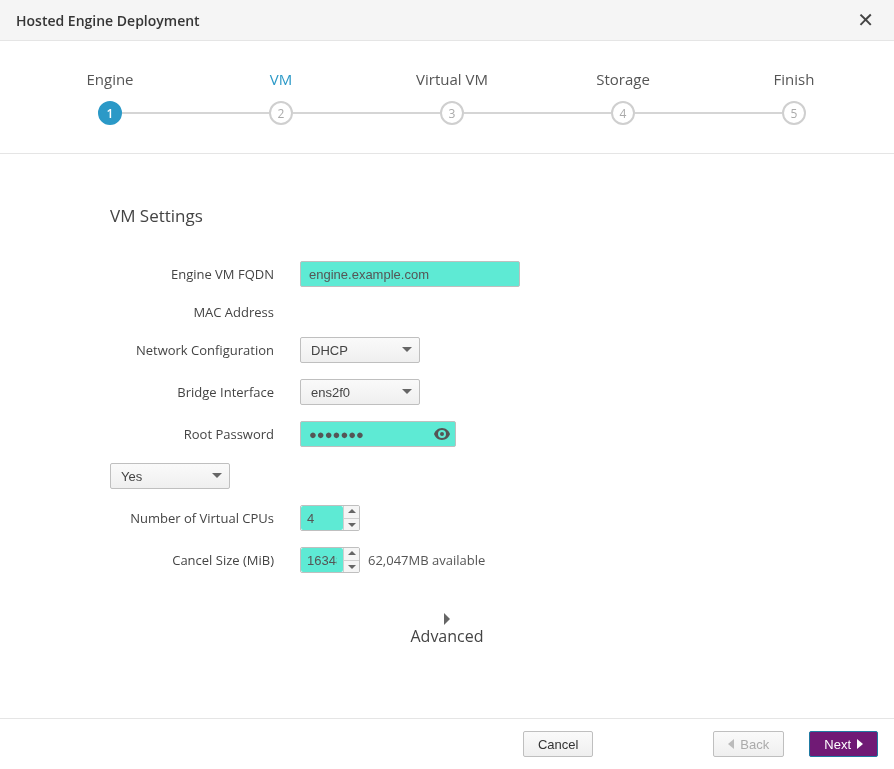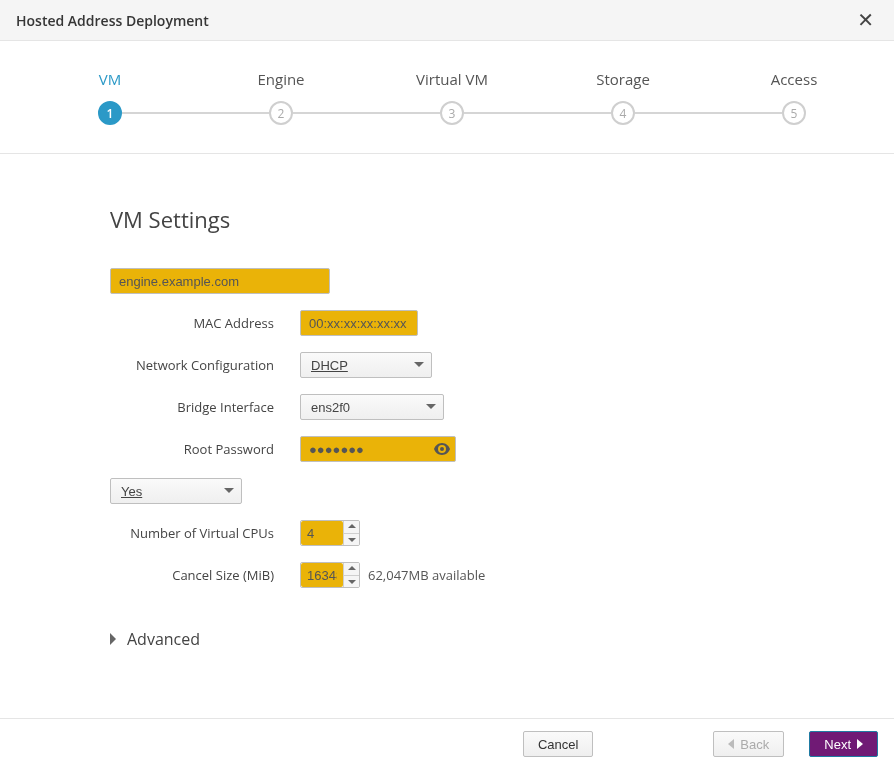--- a/index.html
+++ b/index.html
@@ -74,21 +74,21 @@
       border-color: #2b99c7;
       color: #fff;
       font-weight: 600;
     }
     .content {
       flex: 1;
       padding: 50px 110px 20px 110px;
       overflow: auto;
     }
     .section-title {
-      font-size: 22px;
+      font-size: 17px;
       color: #444;
       margin-bottom: 34px;
     }
     .form-row {
       display: flex;
       align-items: center;
       margin-bottom: 16px;
     }
     .flabel {
       width: 190px;
@@ -98,21 +98,21 @@
       font-size: 13px;
     }
     .fctrl { display: flex; align-items: center; gap: 8px; }
     input[type=text], input[type=password] {
       height: 26px;
       border: 1px solid #bfbfbf;
       border-radius: 2px;
       padding: 0 8px;
       font-size: 13px;
       color: #555;
-      background: #eab308;
+      background: #5eead4;
     }
     .inp-220 { width: 220px; }
     .inp-120 { width: 118px; }
     .pw-wrap { position: relative; width: 156px; }
     .pw-wrap input { width: 100%; padding-right: 26px; }
     .eye {
       position: absolute;
       right: 6px;
       top: 50%;
       transform: translateY(-50%);
@@ -131,22 +131,22 @@
       background: linear-gradient(#fafafa,#efefef);
       border-radius: 2px;
       padding: 0 28px 0 10px;
       font-size: 13px;
       color: #444;
       cursor: pointer;
       text-align: left;
       display: flex;
       align-items: center;
     }
-    .sel-148 { width: 132px; text-decoration: underline; }
-    .sel-120 { width: 144px; text-align: center; }
+    .sel-148 { width: 120px; }
+    .sel-120 { width: 120px; text-align: center; }
     .select-wrap .caret {
       position: absolute;
       right: 8px;
       top: 50%;
       transform: translateY(-50%);
       pointer-events: none;
     }
     .caret svg { display: block; }
     .spin-wrap {
       display: flex;
@@ -178,23 +178,23 @@
       display: flex;
       align-items: center;
       justify-content: center;
     }
     .spin-btns button:first-child { border-bottom: 1px solid #cfcfcf; }
     .hint { font-size: 13px; color: #555; }
     .adv {
       margin-top: 40px;
       display: flex;
       align-items: center;
-      gap: 10px;
       cursor: pointer;
       user-select: none;
+      flex-direction: column;
     }
     .adv .chev { color: #666; display:flex; align-items:center; }
     .adv .txt { font-size: 16px; color: #444; }
     .footer {
       border-top: 1px solid #e5e5e5;
       padding: 12px 16px;
       display: flex;
       justify-content: flex-end;
       gap: 25px;
       align-items: center;
@@ -217,61 +217,59 @@
       background: #701a75;
       border-color: #1f7ba3;
       color: #fff;
     }
     .gap { flex: 0 0 70px; }
   </style>
 </head>
 <body>
 
 <div class="titlebar">
-  <span class="title">Hosted Address Deployment</span>
+  <span class="title">Hosted Engine Deployment</span>
   <span class="close-x">✕</span>
 </div>
 
 <div class="wizard-block">
   <div class="wizard">
     <div class="wizard-labels">
+      <span class="wlabel">Engine</span>
       <span class="wlabel active">VM</span>
-      <span class="wlabel">Engine</span>
       <span class="wlabel">Virtual VM</span>
       <span class="wlabel">Storage</span>
-      <span class="wlabel">Access</span>
+      <span class="wlabel">Finish</span>
     </div>
     <div class="wizard-track" style="padding:0 28px;">
       <div class="wnode active">1</div>
       <div class="wline"></div>
       <div class="wnode">2</div>
       <div class="wline"></div>
       <div class="wnode">3</div>
       <div class="wline"></div>
       <div class="wnode">4</div>
       <div class="wline"></div>
       <div class="wnode">5</div>
     </div>
   </div>
 </div>
 
 <div class="content">
   <div class="section-title">VM Settings</div>
 
   <div class="form-row">
+    <div class="flabel">Engine VM FQDN</div>
     <div class="fctrl">
       <input type="text" class="inp-220" value="engine.example.com" style="">
     </div>
   </div>
 
   <div class="form-row">
     <div class="flabel">MAC Address</div>
-    <div class="fctrl">
-      <input type="text" class="inp-120" value="00:xx:xx:xx:xx:xx" style="">
-    </div>
   </div>
 
   <div class="form-row">
     <div class="flabel">Network Configuration</div>
     <div class="fctrl">
       <div class="select-wrap">
         <button class="select-btn sel-148">
           <span>DHCP</span>
         </button>
         <span class="caret">

